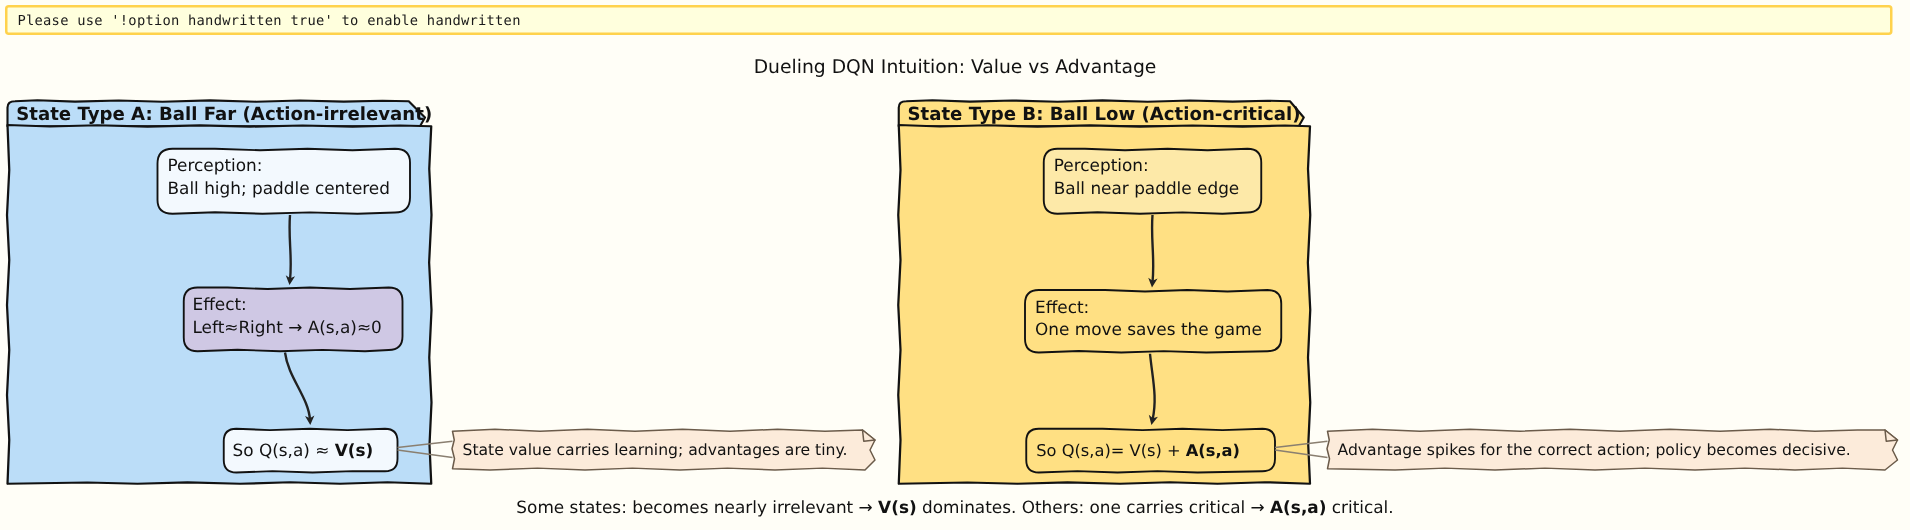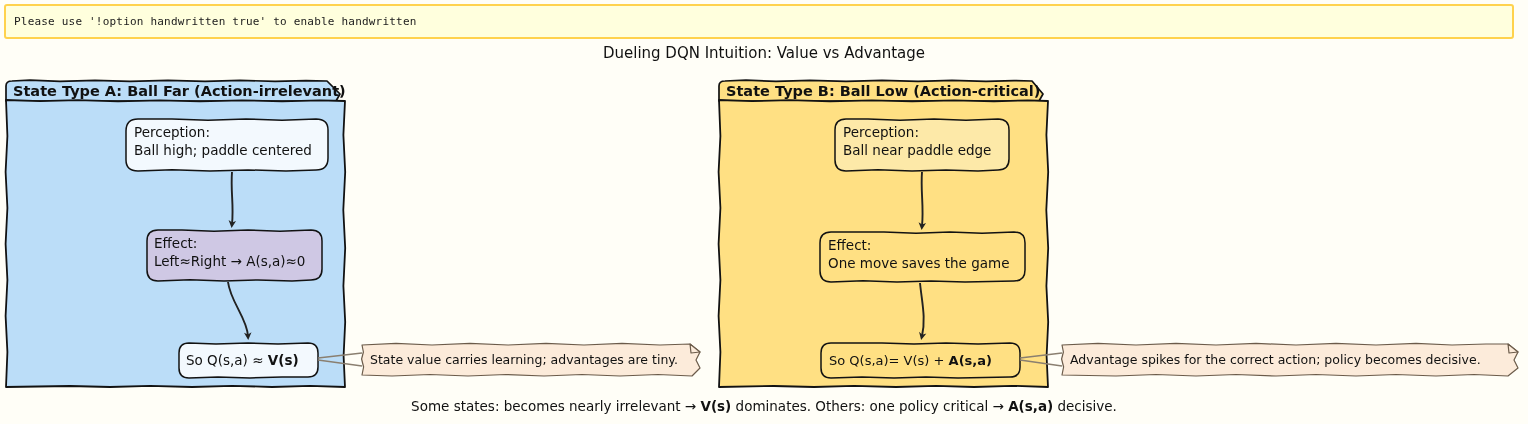--- a/index.html
+++ b/index.html
@@ -14,21 +14,21 @@
     overflow: hidden;
     font-family: "DejaVu Sans", sans-serif;
   }
 
   
   #warning-banner {
     position: absolute;
     left: 4px;
     top: 4px;
     width: 1510px;
-    height: 35px;
+    height: 24px;
     box-sizing: border-box;
     background: #FFFFDD;
     border: 2px solid #FFD24D;
     border-radius: 3px;
     display: flex;
     align-items: center;
     padding-left: 8px;
   }
   #warning-banner .msg {
     font-family: "DejaVu Sans Mono", monospace;
@@ -216,14 +216,14 @@
              L1514,360 L1518,368 L1508,376
              L1474,374.5 L1436,376 L1396,374.5 L1356,376 L1316,374.5 L1276,376
              L1236,374.5 L1196,376 L1156,374.5 L1116,376 L1062,375
              L1063.6,367 L1061.6,359 L1063.4,352 Z" fill="#FCEBDA" stroke="#6b5b4a" stroke-width="1.2" stroke-linejoin="round"></path>
     <path d="M1508,344 L1518,352 L1509,353 Z" fill="#FCEBDA" stroke="#6b5b4a" stroke-width="1.2" stroke-linejoin="round"></path>
     <text class="note-text" x="1070" y="364">Advantage spikes for the correct action; policy becomes decisive.</text>
   </g>
 </svg>
 
 <div id="footer-caption">
-  <span>Some states: becomes nearly irrelevant → </span><b>V(s)</b><span> dominates. Others: one policy critical → </span><b>A(s,a)</b><span> decisive.</span>
+  <span>Some states: becomes nearly irrelevant → </span><b>V(s)</b><span> dominates. Others: one carries critical → </span><b>A(s,a)</b><span> critical.</span>
 </div>
 
 </body></html>

